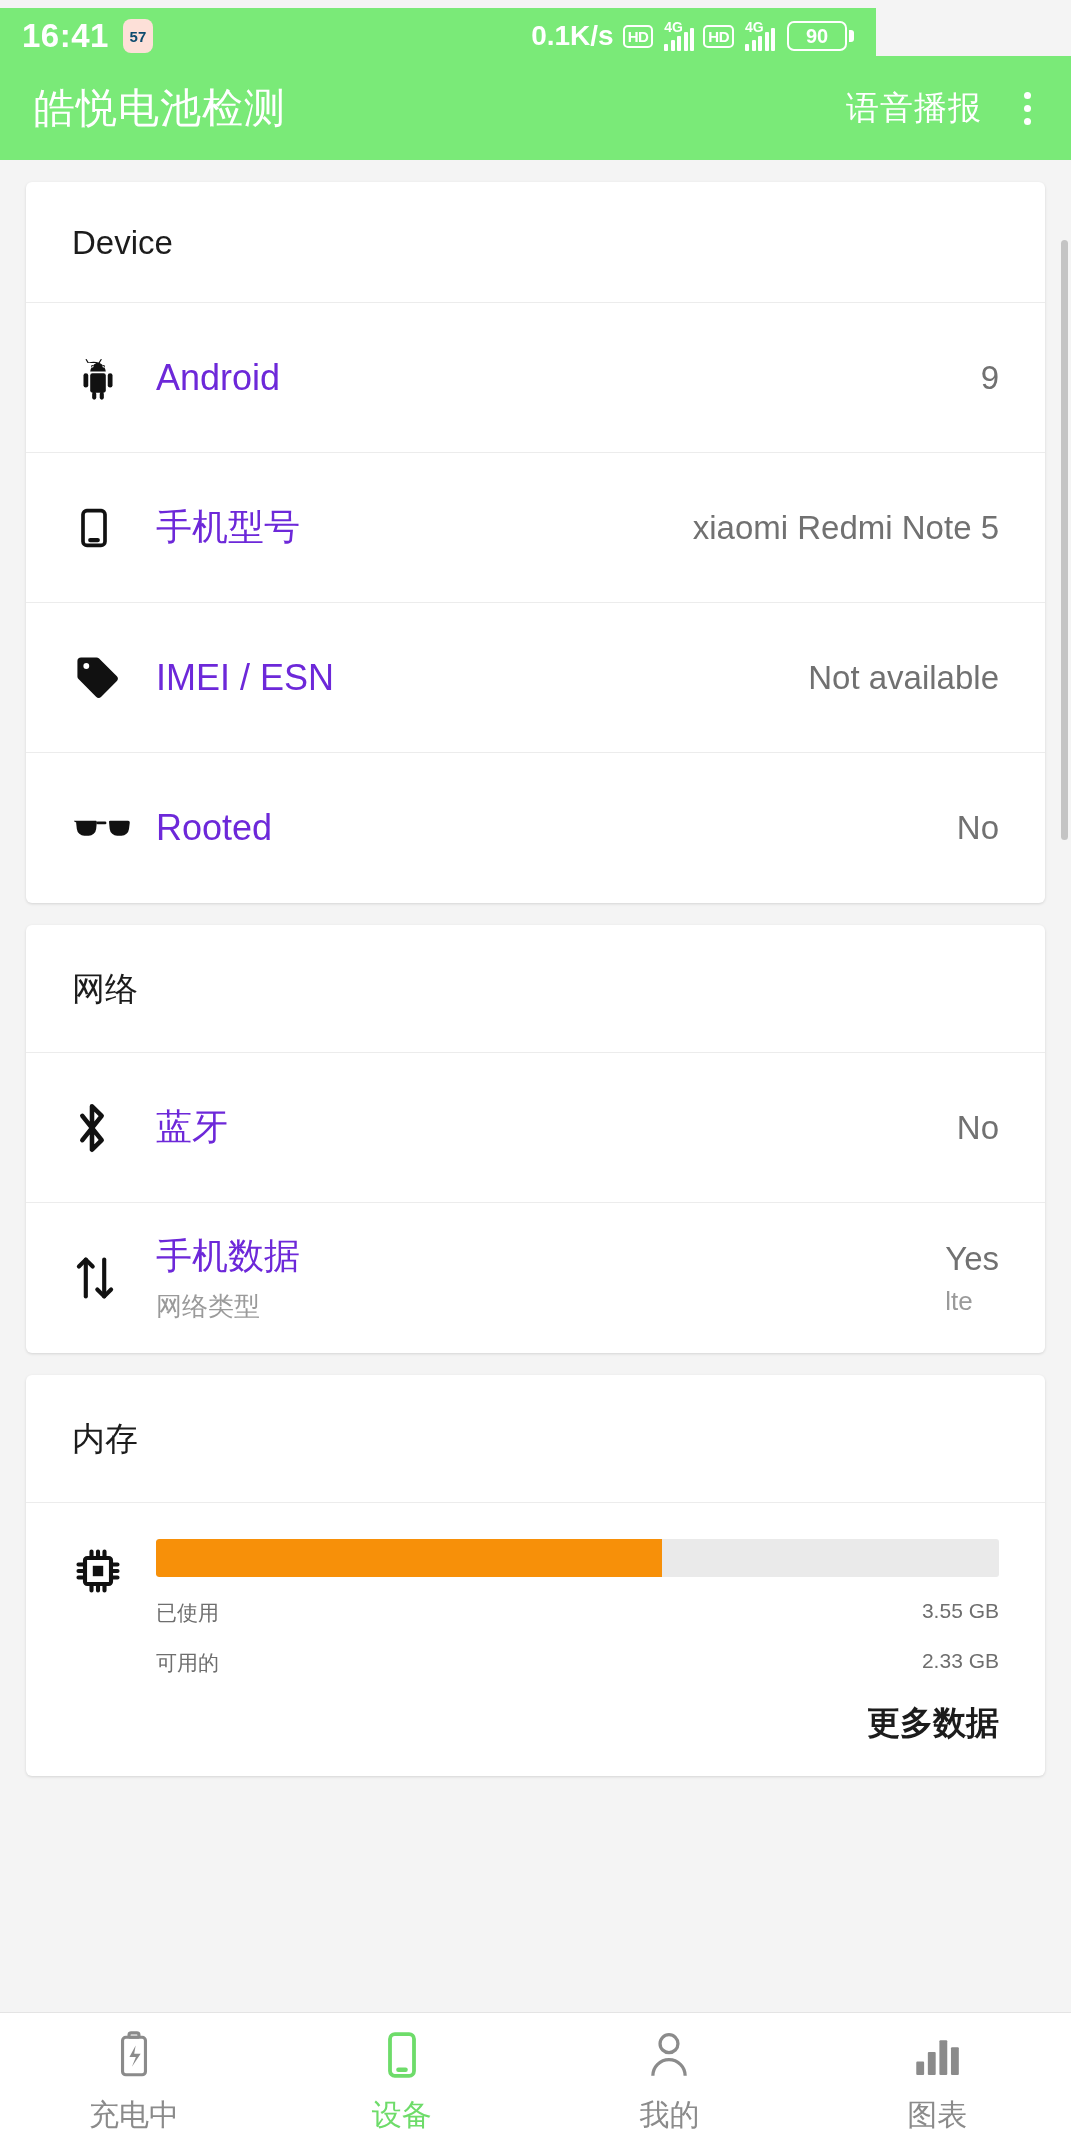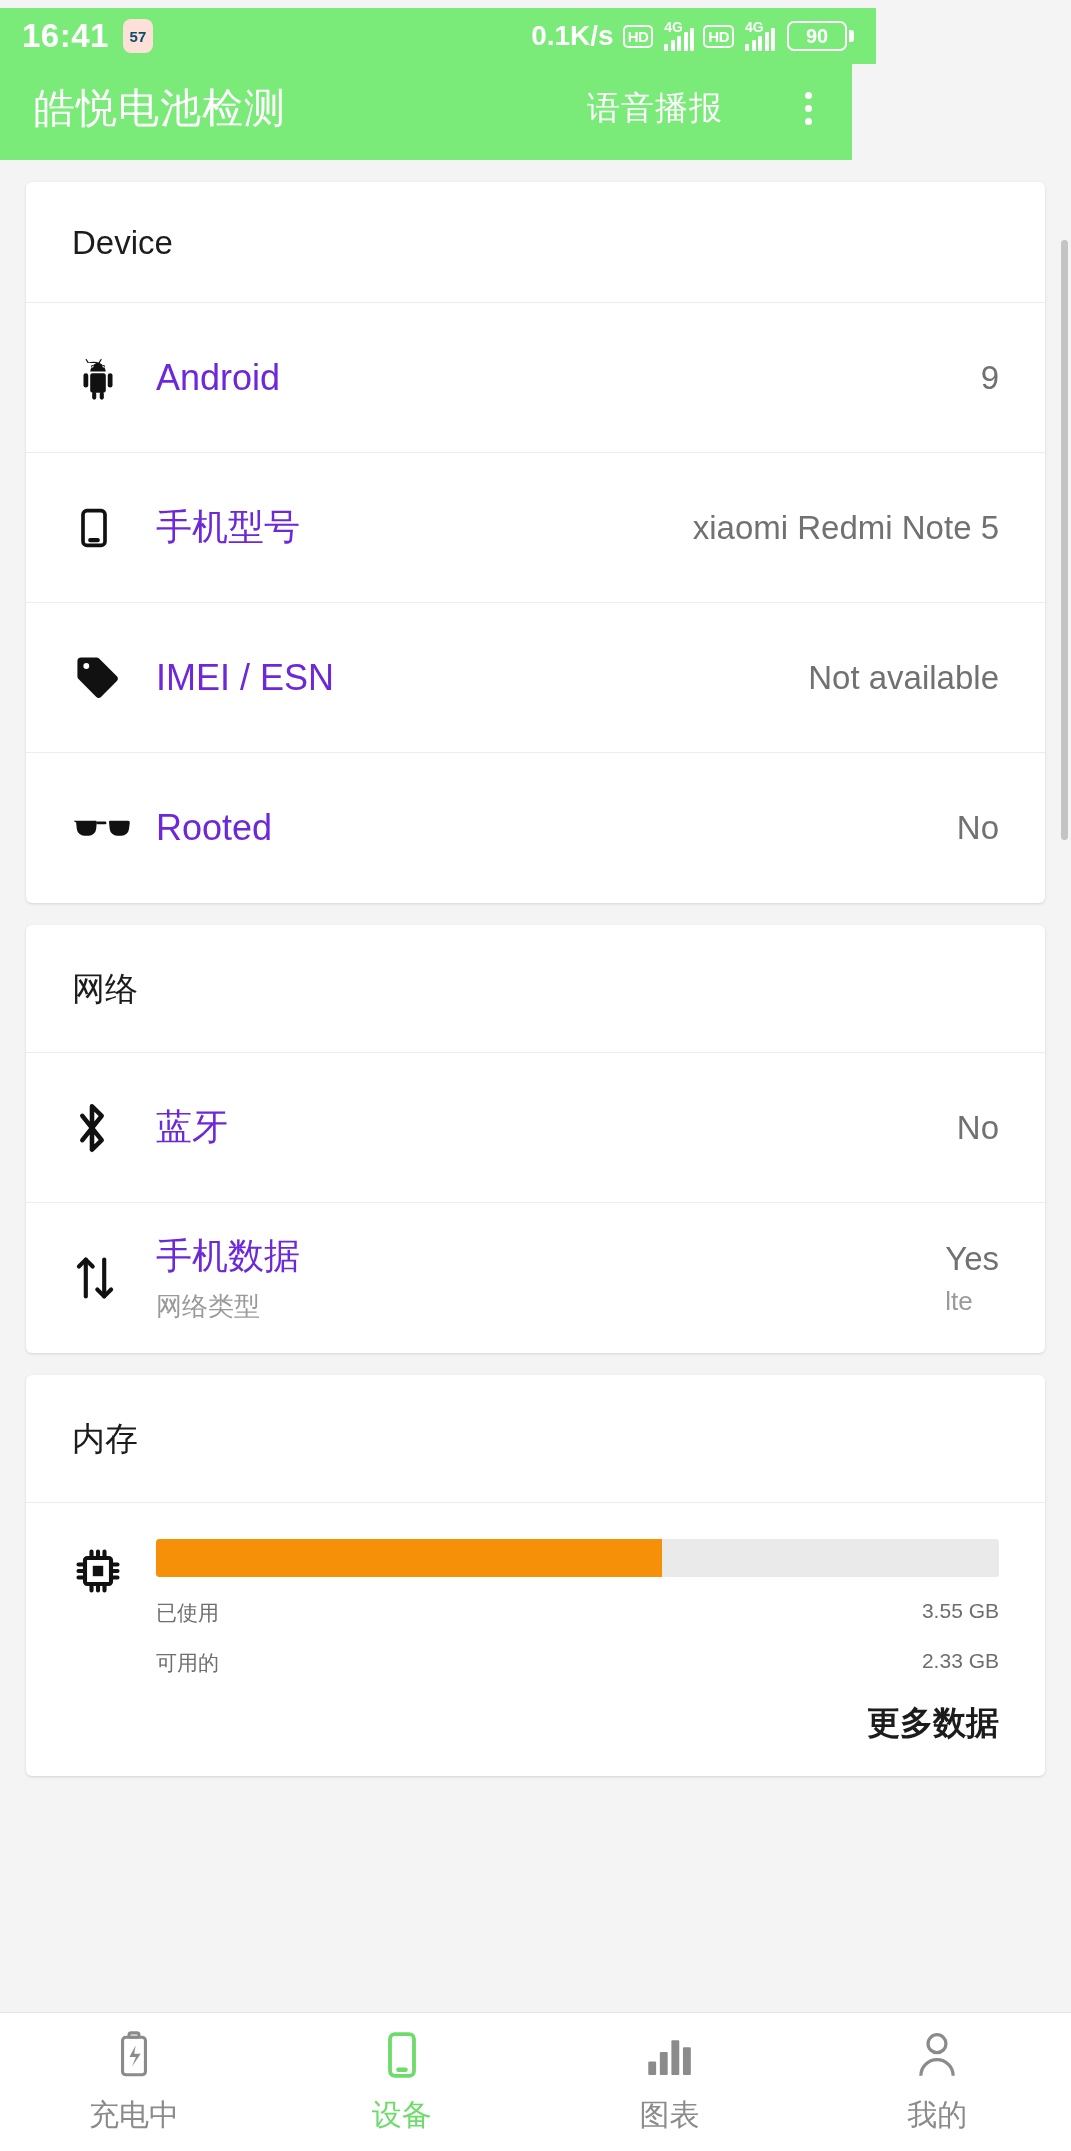--- a/index.html
+++ b/index.html
@@ -42,22 +42,22 @@
   }
   .batt .body {
     border:2.5px solid #ffffff; border-radius:7px; width:60px; height:30px;
     display:flex; align-items:center; justify-content:center;
     font-size:20px; font-weight:700; color:#ffffff;
   }
   .batt .tip { width:5px; height:12px; background:#ffffff; border-radius:0 3px 3px 0; margin-left:2px; }
 
   
   .appbar {
-    position:absolute; top:56px; left:0; width:852px; height:104px;
-    background:#7aea78; display:flex; align-items:center; padding:0 34px;gap:40px;
+    position:absolute; top:56px; left:0; width:1071px; height:104px;
+    background:#7aea78; display:flex; align-items:center; padding:0 34px;
   }
   .appbar-title { color:#ffffff; font-size:41px; font-weight:500; letter-spacing:1px; }
   .appbar-action { margin-left:auto; color:#ffffff; font-size:33px; letter-spacing:1px; }
   .appbar-menu { margin-left:42px; margin-right:6px; display:flex; flex-direction:column; gap:6px; }
   .appbar-menu i { display:block; width:7px; height:7px; border-radius:50%; background:#ffffff; }
 
   
   .content {
     position:absolute; top:160px; left:0; width:1071px; height:1852px;
     background:#f4f4f4; overflow:hidden;
@@ -298,34 +298,34 @@
         <svg width="36" height="52" viewBox="0 0 18 24" fill="none" stroke="#6edc6a" stroke-width="1.9">
           <rect x="3" y="1.6" width="12" height="20.8" rx="2.4"></rect>
           <line x1="7.2" y1="19.4" x2="10.8" y2="19.4" stroke-width="2.2" stroke-linecap="round"></line>
         </svg>
       </span>
       <span class="navlabel">设备</span>
     </div>
 
     <div class="navitem">
       <span class="navicon">
+        <svg width="44" height="48" viewBox="0 0 20 22" fill="none" stroke="#8b8b8b" stroke-width="1.5">
+          <circle cx="10" cy="5.8" r="4.1"></circle>
+          <path d="M2.6 20.5a7.4 7.4 0 0 1 14.8 0"></path>
+        </svg>
+      </span>
+      <span class="navlabel">我的</span>
+    </div>
+
+    <div class="navitem">
+      <span class="navicon">
         <svg width="48" height="46" viewBox="0 0 22 20" fill="#8b8b8b">
           <rect x="1.5" y="13" width="3.6" height="6.2" rx=".5"></rect>
           <rect x="6.8" y="8.6" width="3.6" height="10.6" rx=".5"></rect>
           <rect x="12.1" y="3.2" width="3.6" height="16" rx=".5"></rect>
           <rect x="17.4" y="6.4" width="3.6" height="12.8" rx=".5"></rect>
         </svg>
       </span>
       <span class="navlabel">图表</span>
     </div>
-
-    <div class="navitem">
-      <span class="navicon">
-        <svg width="44" height="48" viewBox="0 0 20 22" fill="none" stroke="#8b8b8b" stroke-width="1.5">
-          <circle cx="10" cy="5.8" r="4.1"></circle>
-          <path d="M2.6 20.5a7.4 7.4 0 0 1 14.8 0"></path>
-        </svg>
-      </span>
-      <span class="navlabel">我的</span>
-    </div>
   </div>
 
 </div>
 
 </body></html>

